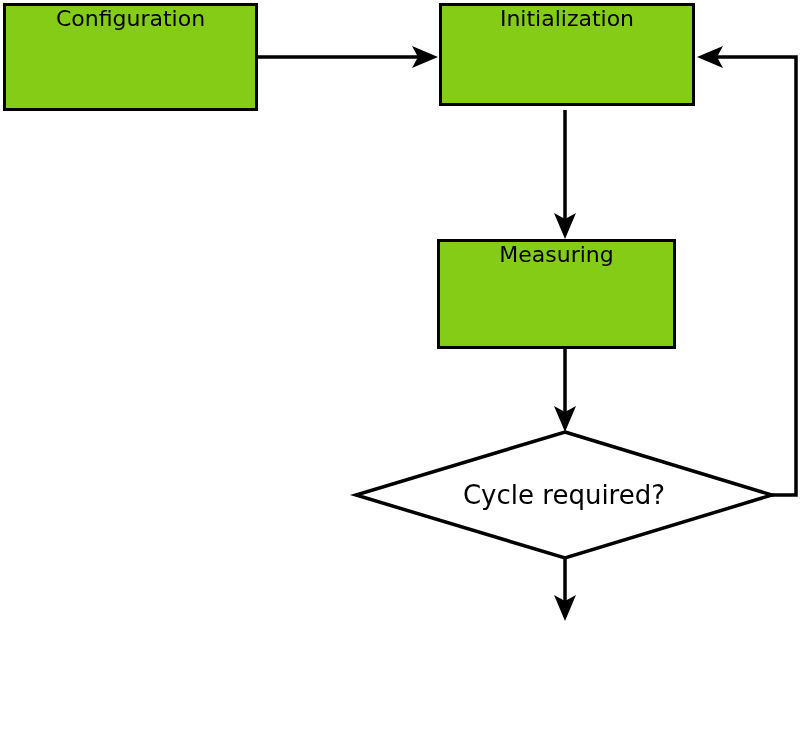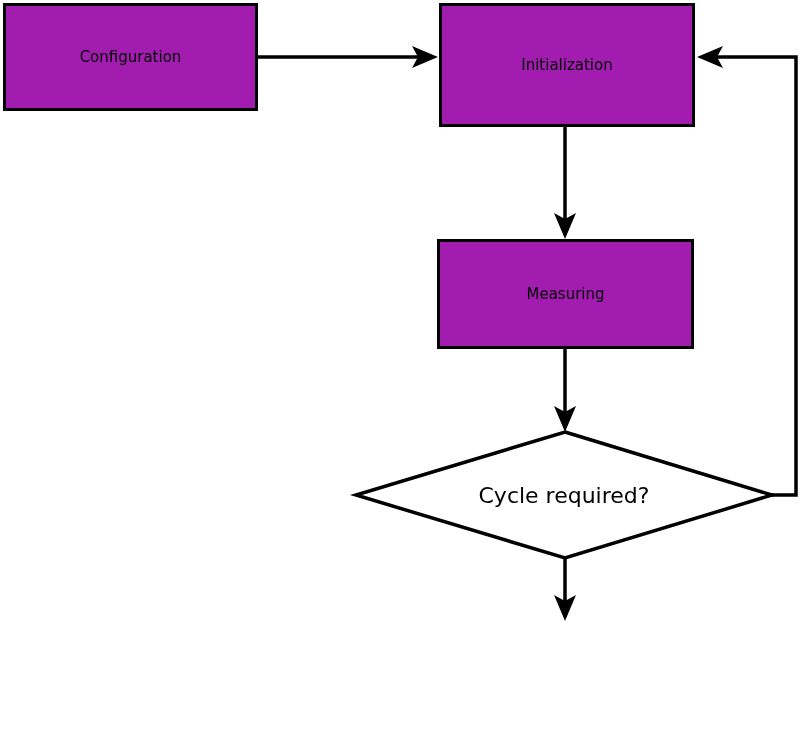--- a/index.html
+++ b/index.html
@@ -13,39 +13,39 @@
     overflow: hidden;
   }
   .connector-layer {
     position: absolute;
     left: 0; top: 0;
     width: 800px; height: 734px;
   }
   .node {
     position: absolute;
     display: flex;
-    align-items: center;
+    align-items: flex-start;
     justify-content: center;
-    background: #a21caf;
+    background: #84cc16;
     border: 3px solid #000000;
     color: #000000;
-    font-size: 15px;
+    font-size: 22px;
     line-height: 1.2;
     text-align: center;
   }
   .node-label { white-space: nowrap; }
   .diamond-overlay {
     position: absolute;
     display: flex;
     align-items: center;
     justify-content: center;
     background: transparent;
     border: none;
     color: #000000;
-    font-size: 22px;
+    font-size: 26px;
     text-align: left;
   }
 </style>
 </head>
 <body>
 
 <div class="canvas">
 
   <svg class="connector-layer" viewBox="0 0 800 734" xmlns="http://www.w3.org/2000/svg">
 
@@ -64,25 +64,25 @@
     <polygon points="565,621 554,595 565,601 576,595" fill="#000000"></polygon>
 
     <polyline points="772,495 796,495 796,57 710,57" fill="none" stroke="#000000" stroke-width="3.5" stroke-linejoin="miter"></polyline>
     <polygon points="697,57 723,46 717,57 723,68" fill="#000000"></polygon>
   </svg>
 
   <div class="node" style="left:3px; top:3px; width:255px; height:108px;">
     <span class="node-label">Configuration</span>
   </div>
 
-  <div class="node" style="left:439px; top:3px; width:256px; height:124px;">
+  <div class="node" style="left:439px; top:3px; width:256px; height:103px;">
     <span class="node-label">Initialization</span>
   </div>
 
-  <div class="node" style="left:437px; top:239px; width:257px; height:110px;">
+  <div class="node" style="left:437px; top:239px; width:239px; height:110px;">
     <span class="node-label">Measuring</span>
   </div>
 
   <div class="diamond-overlay" style="left:356px; top:432px; width:416px; height:126px;">
     <span class="node-label">Cycle required?</span>
   </div>
 
 
 </div>
 

